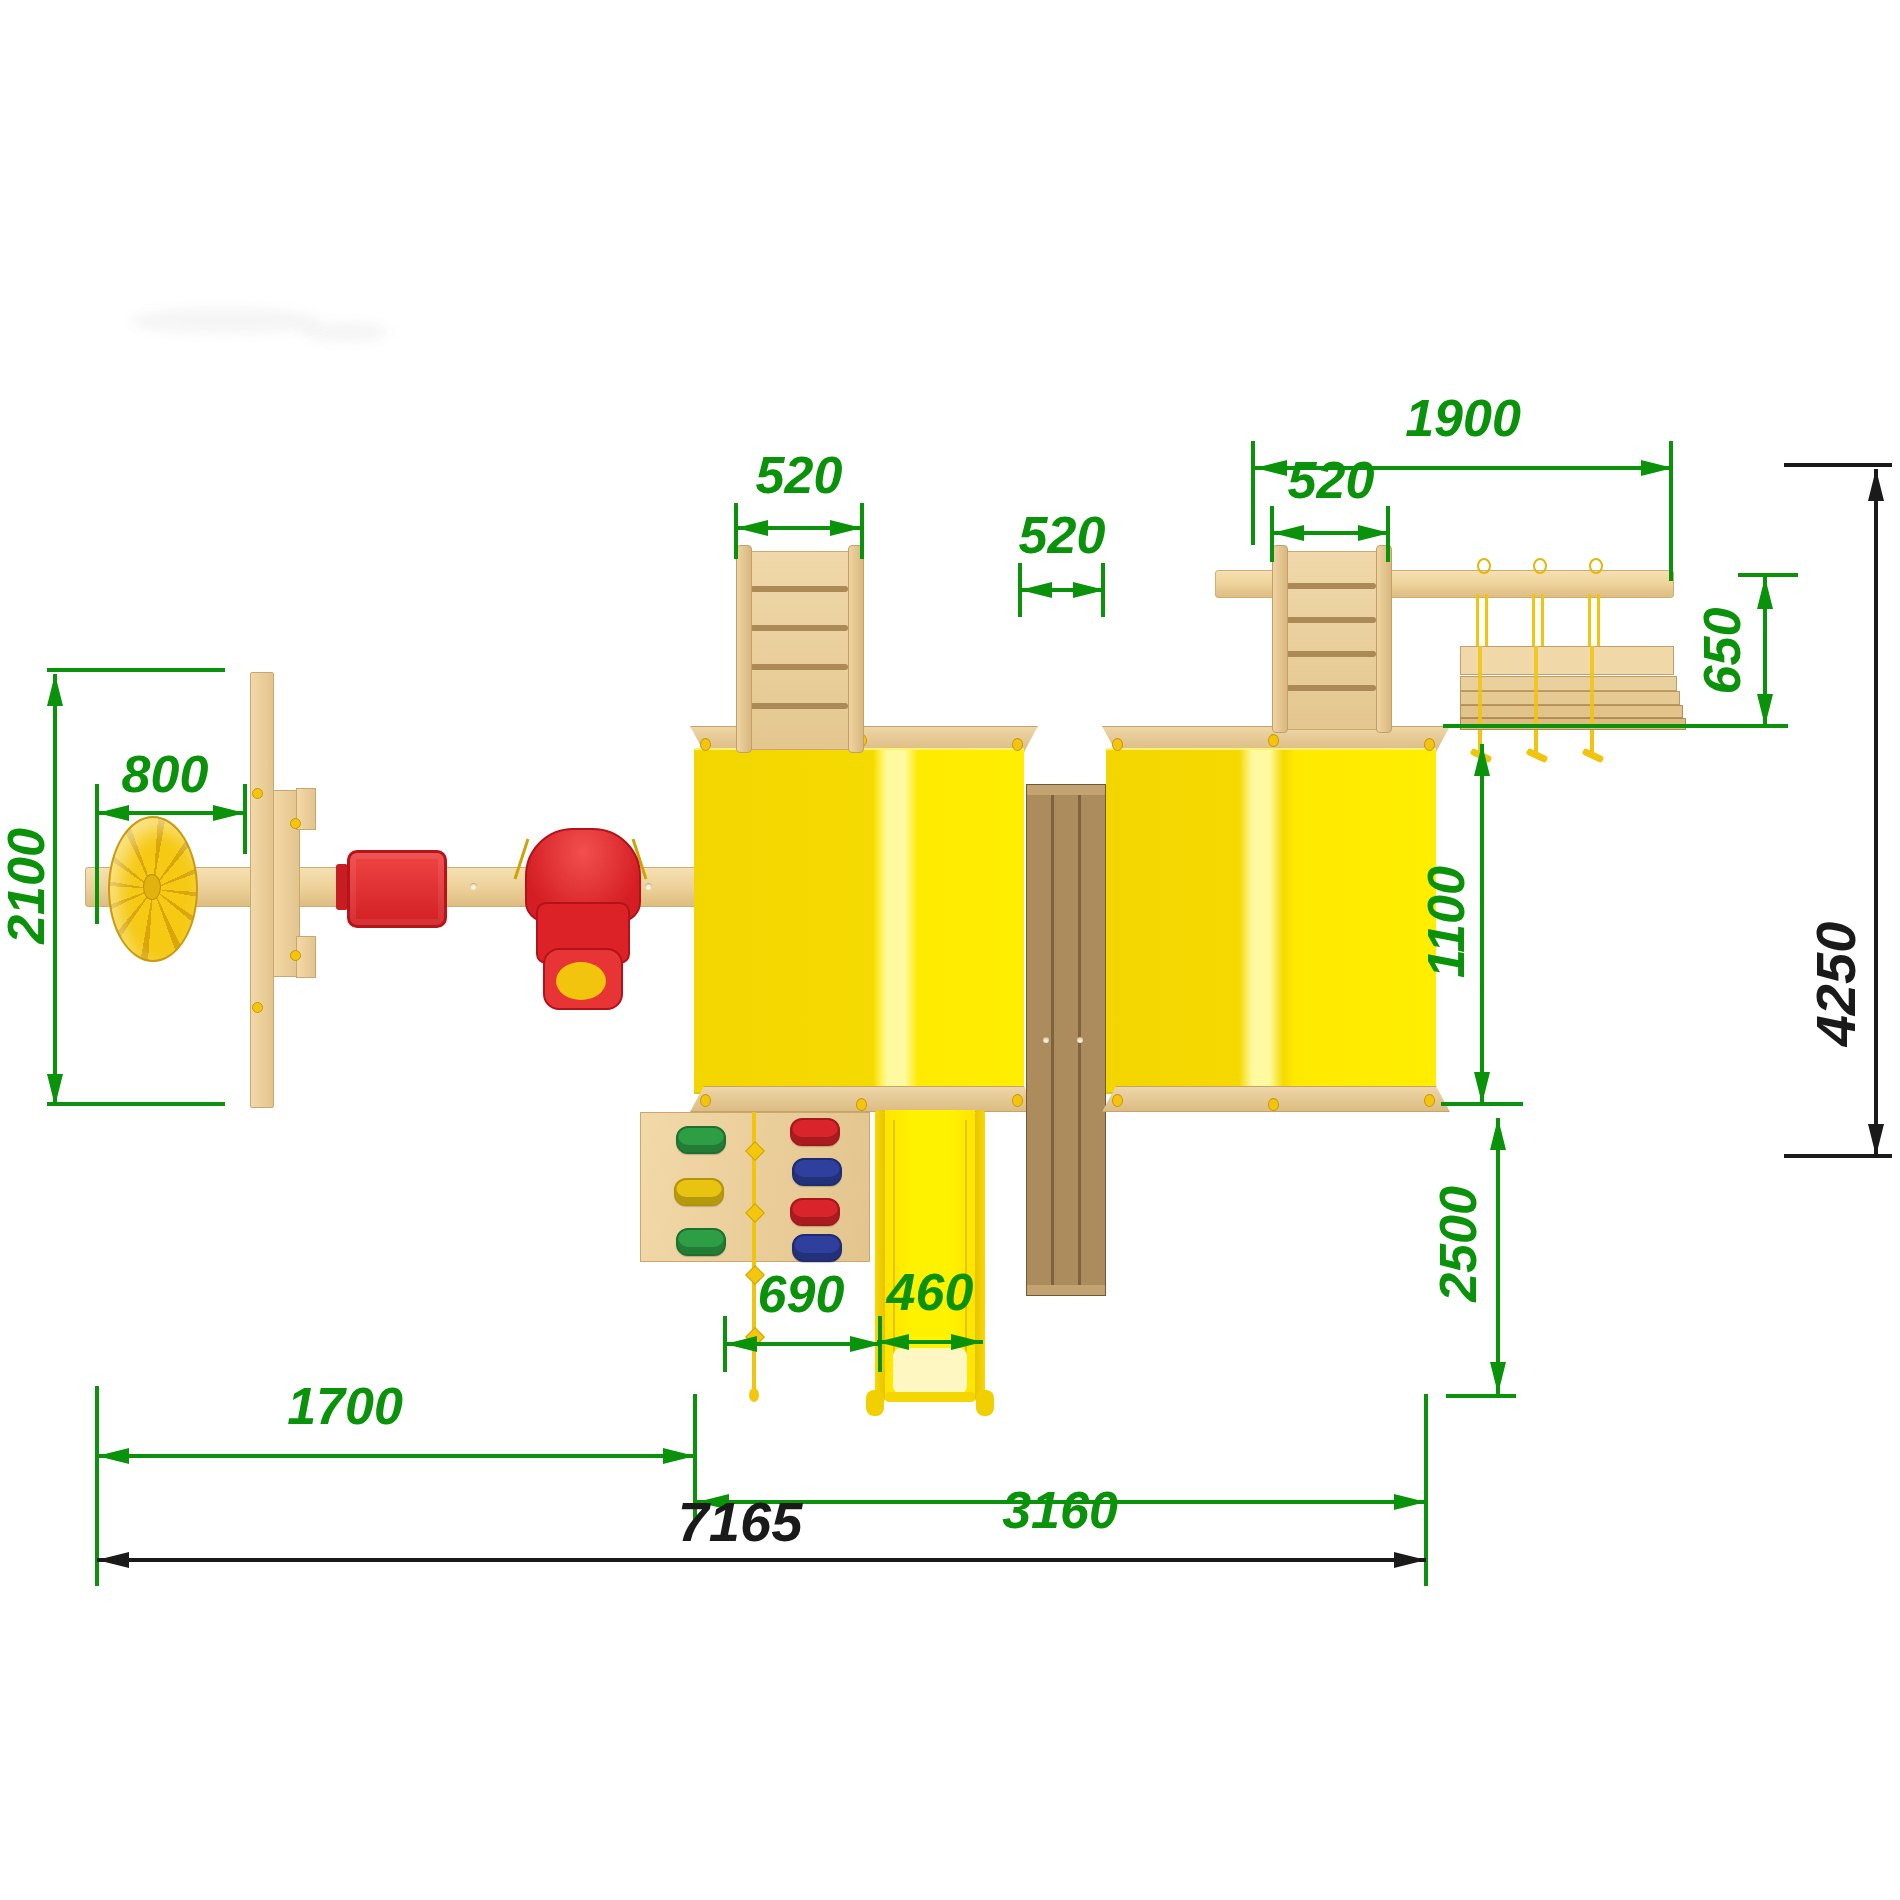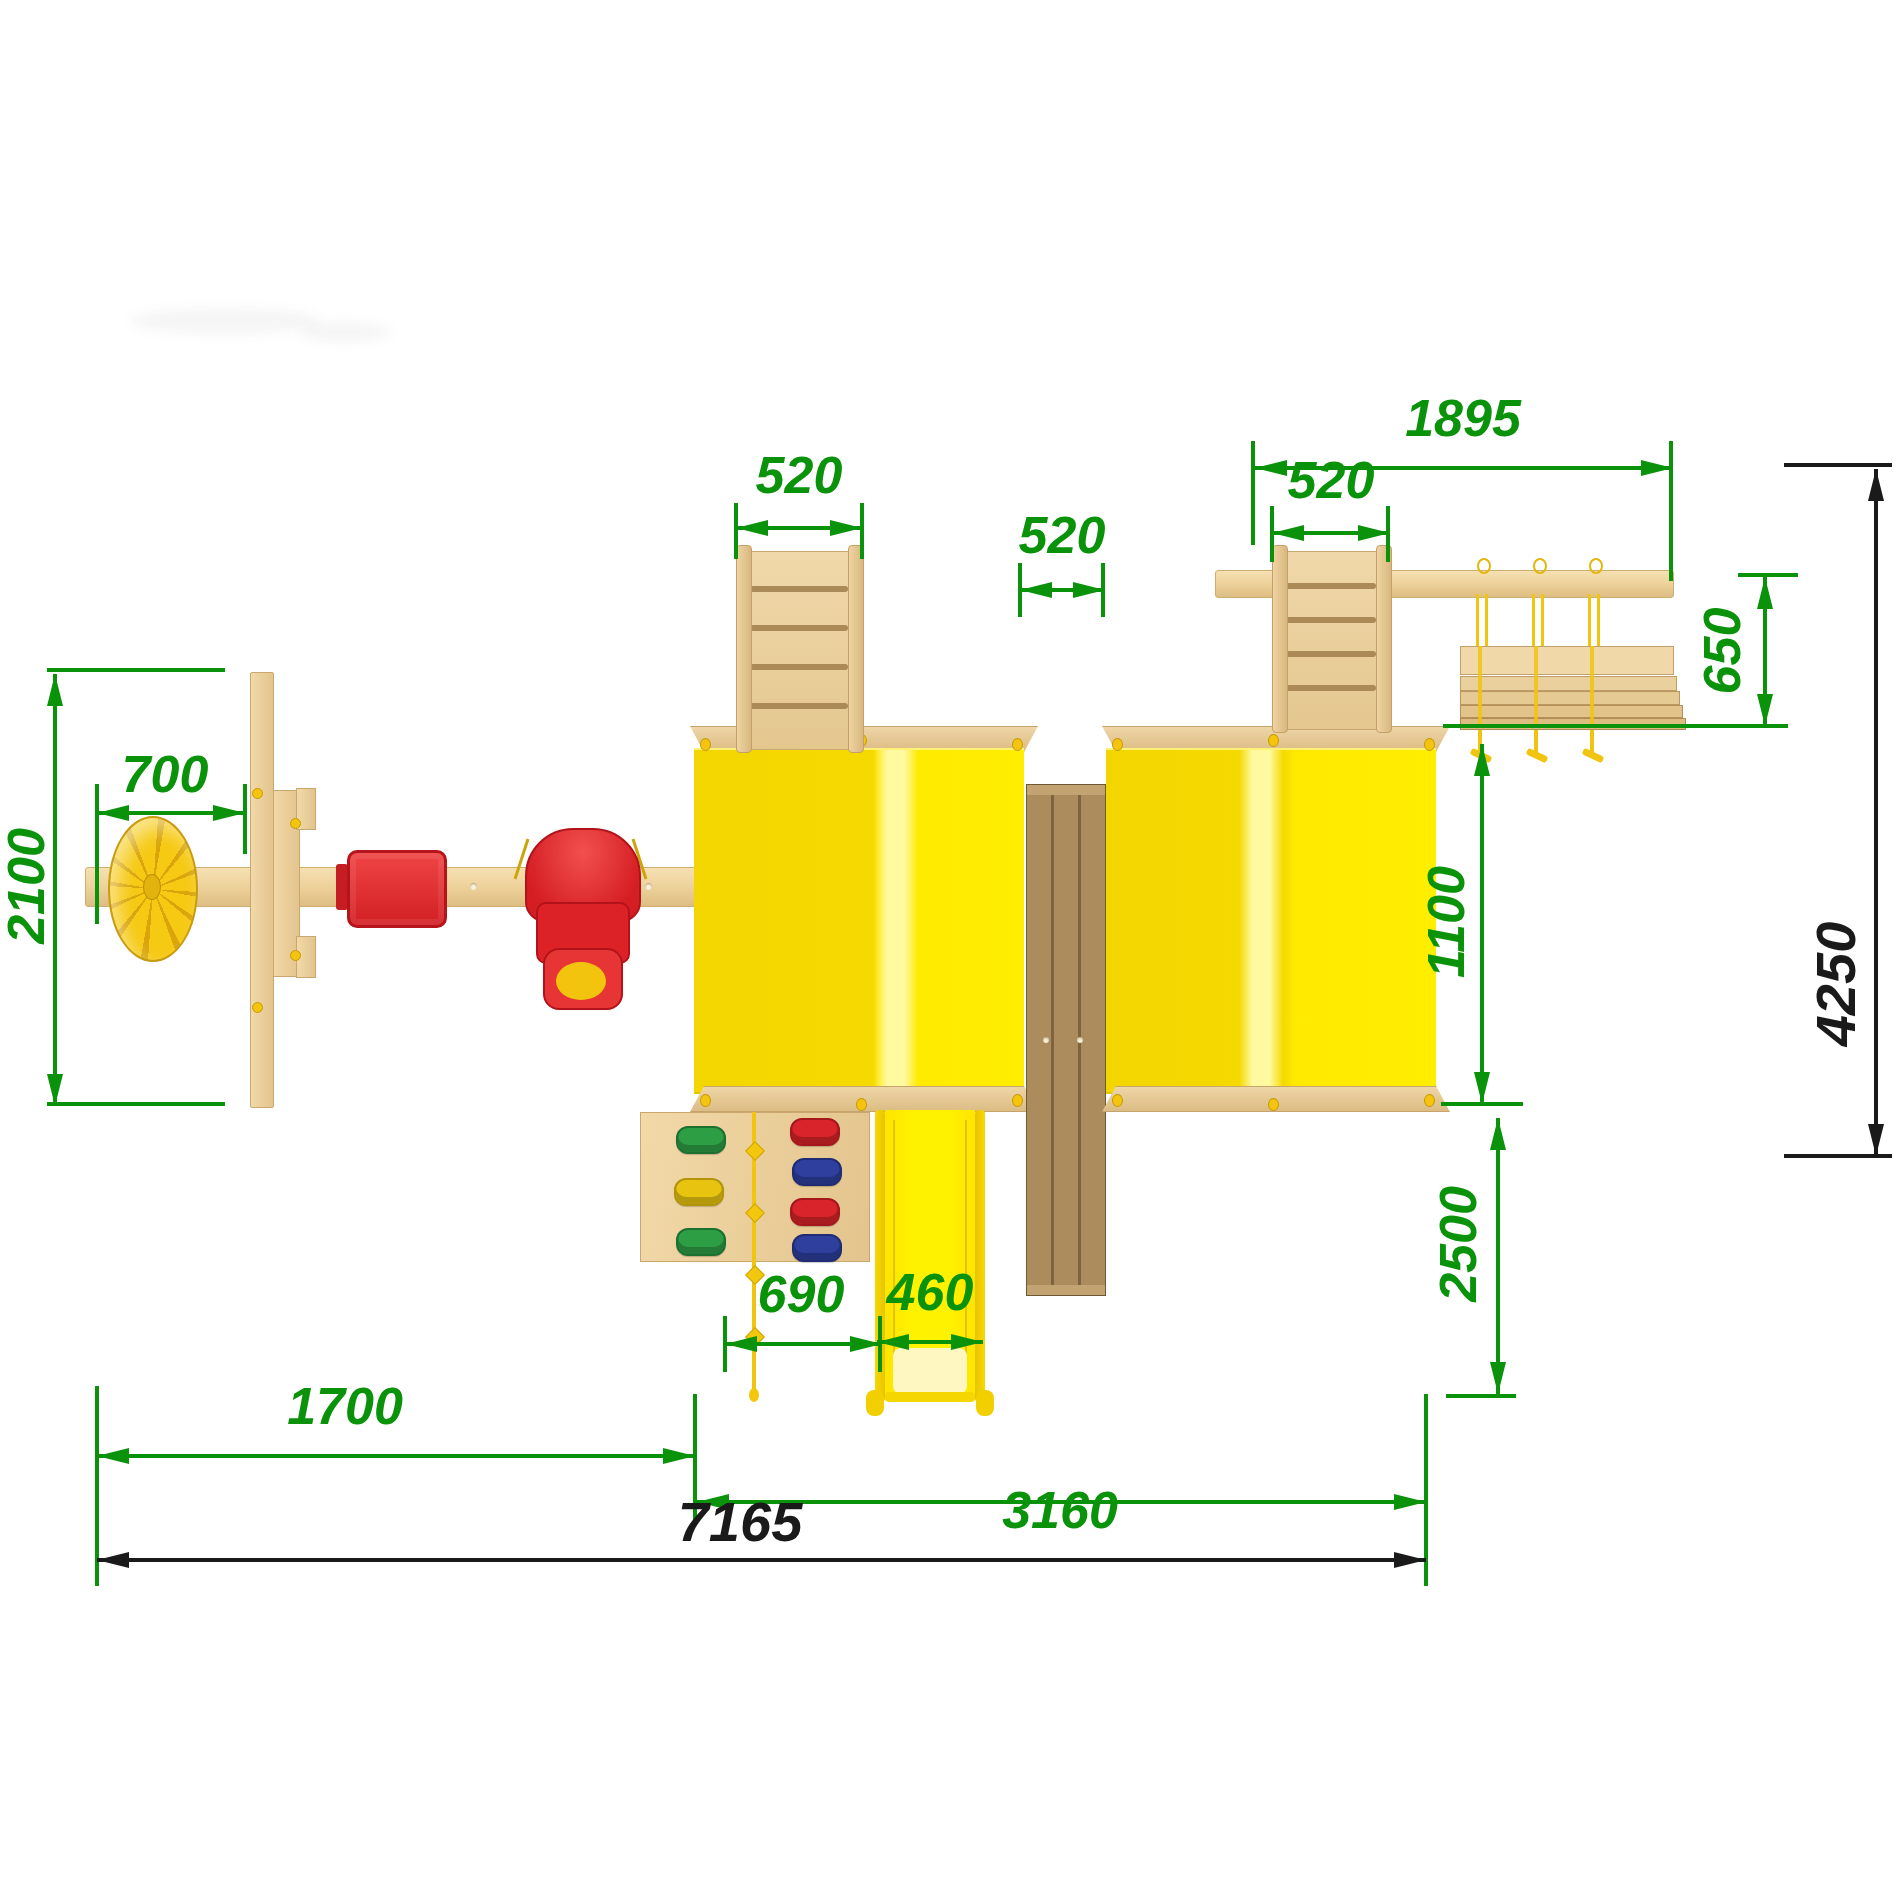--- a/index.html
+++ b/index.html
@@ -214,21 +214,21 @@
     <div class="ln" style="left:47px;top:1102px;width:178px;height:4px;"></div>
     <div class="dl rot" style="left:-59px;top:860px;width:170px;">2100</div>
   </div>
 
   <div>
     <div class="ln" style="left:97px;top:811px;width:148px;height:4px;"></div>
     <div class="tw l" style="left:97px;top:805px;"></div>
     <div class="tw r" style="left:213px;top:805px;"></div>
     <div class="ln" style="left:95px;top:784px;width:4px;height:140px;"></div>
     <div class="ln" style="left:243px;top:784px;width:4px;height:70px;"></div>
-    <div class="dl" style="left:90px;top:748px;width:150px;">700</div>
+    <div class="dl" style="left:90px;top:748px;width:150px;">800</div>
   </div>
 
   <div>
     <div class="ln" style="left:734px;top:503px;width:4px;height:56px;"></div>
     <div class="ln" style="left:860px;top:503px;width:4px;height:56px;"></div>
     <div class="ln" style="left:736px;top:526px;width:126px;height:4px;"></div>
     <div class="tw l" style="left:736px;top:520px;"></div>
     <div class="tw r" style="left:830px;top:520px;"></div>
     <div class="dl" style="left:724px;top:449px;width:150px;">520</div>
   </div>
@@ -250,21 +250,21 @@
     <div class="tw r" style="left:1358px;top:525px;"></div>
     <div class="dl" style="left:1256px;top:454px;width:150px;">520</div>
   </div>
 
   <div>
     <div class="ln" style="left:1251px;top:441px;width:4px;height:104px;"></div>
     <div class="ln" style="left:1669px;top:441px;width:4px;height:140px;"></div>
     <div class="ln" style="left:1255px;top:466px;width:418px;height:4px;"></div>
     <div class="tw l" style="left:1255px;top:460px;"></div>
     <div class="tw r" style="left:1641px;top:460px;"></div>
-    <div class="dl" style="left:1348px;top:392px;width:230px;">1895</div>
+    <div class="dl" style="left:1348px;top:392px;width:230px;">1900</div>
   </div>
 
   <div class="ln" style="left:1443px;top:724px;width:345px;height:4px;"></div>
 
   <div>
     <div class="ln" style="left:1738px;top:573px;width:60px;height:4px;"></div>
     <div class="ln" style="left:1763px;top:577px;width:4px;height:149px;"></div>
     <div class="tw u" style="left:1757px;top:577px;"></div>
     <div class="tw d" style="left:1757px;top:694px;"></div>
     <div class="dl rot" style="left:1642px;top:625px;width:160px;">650</div>

